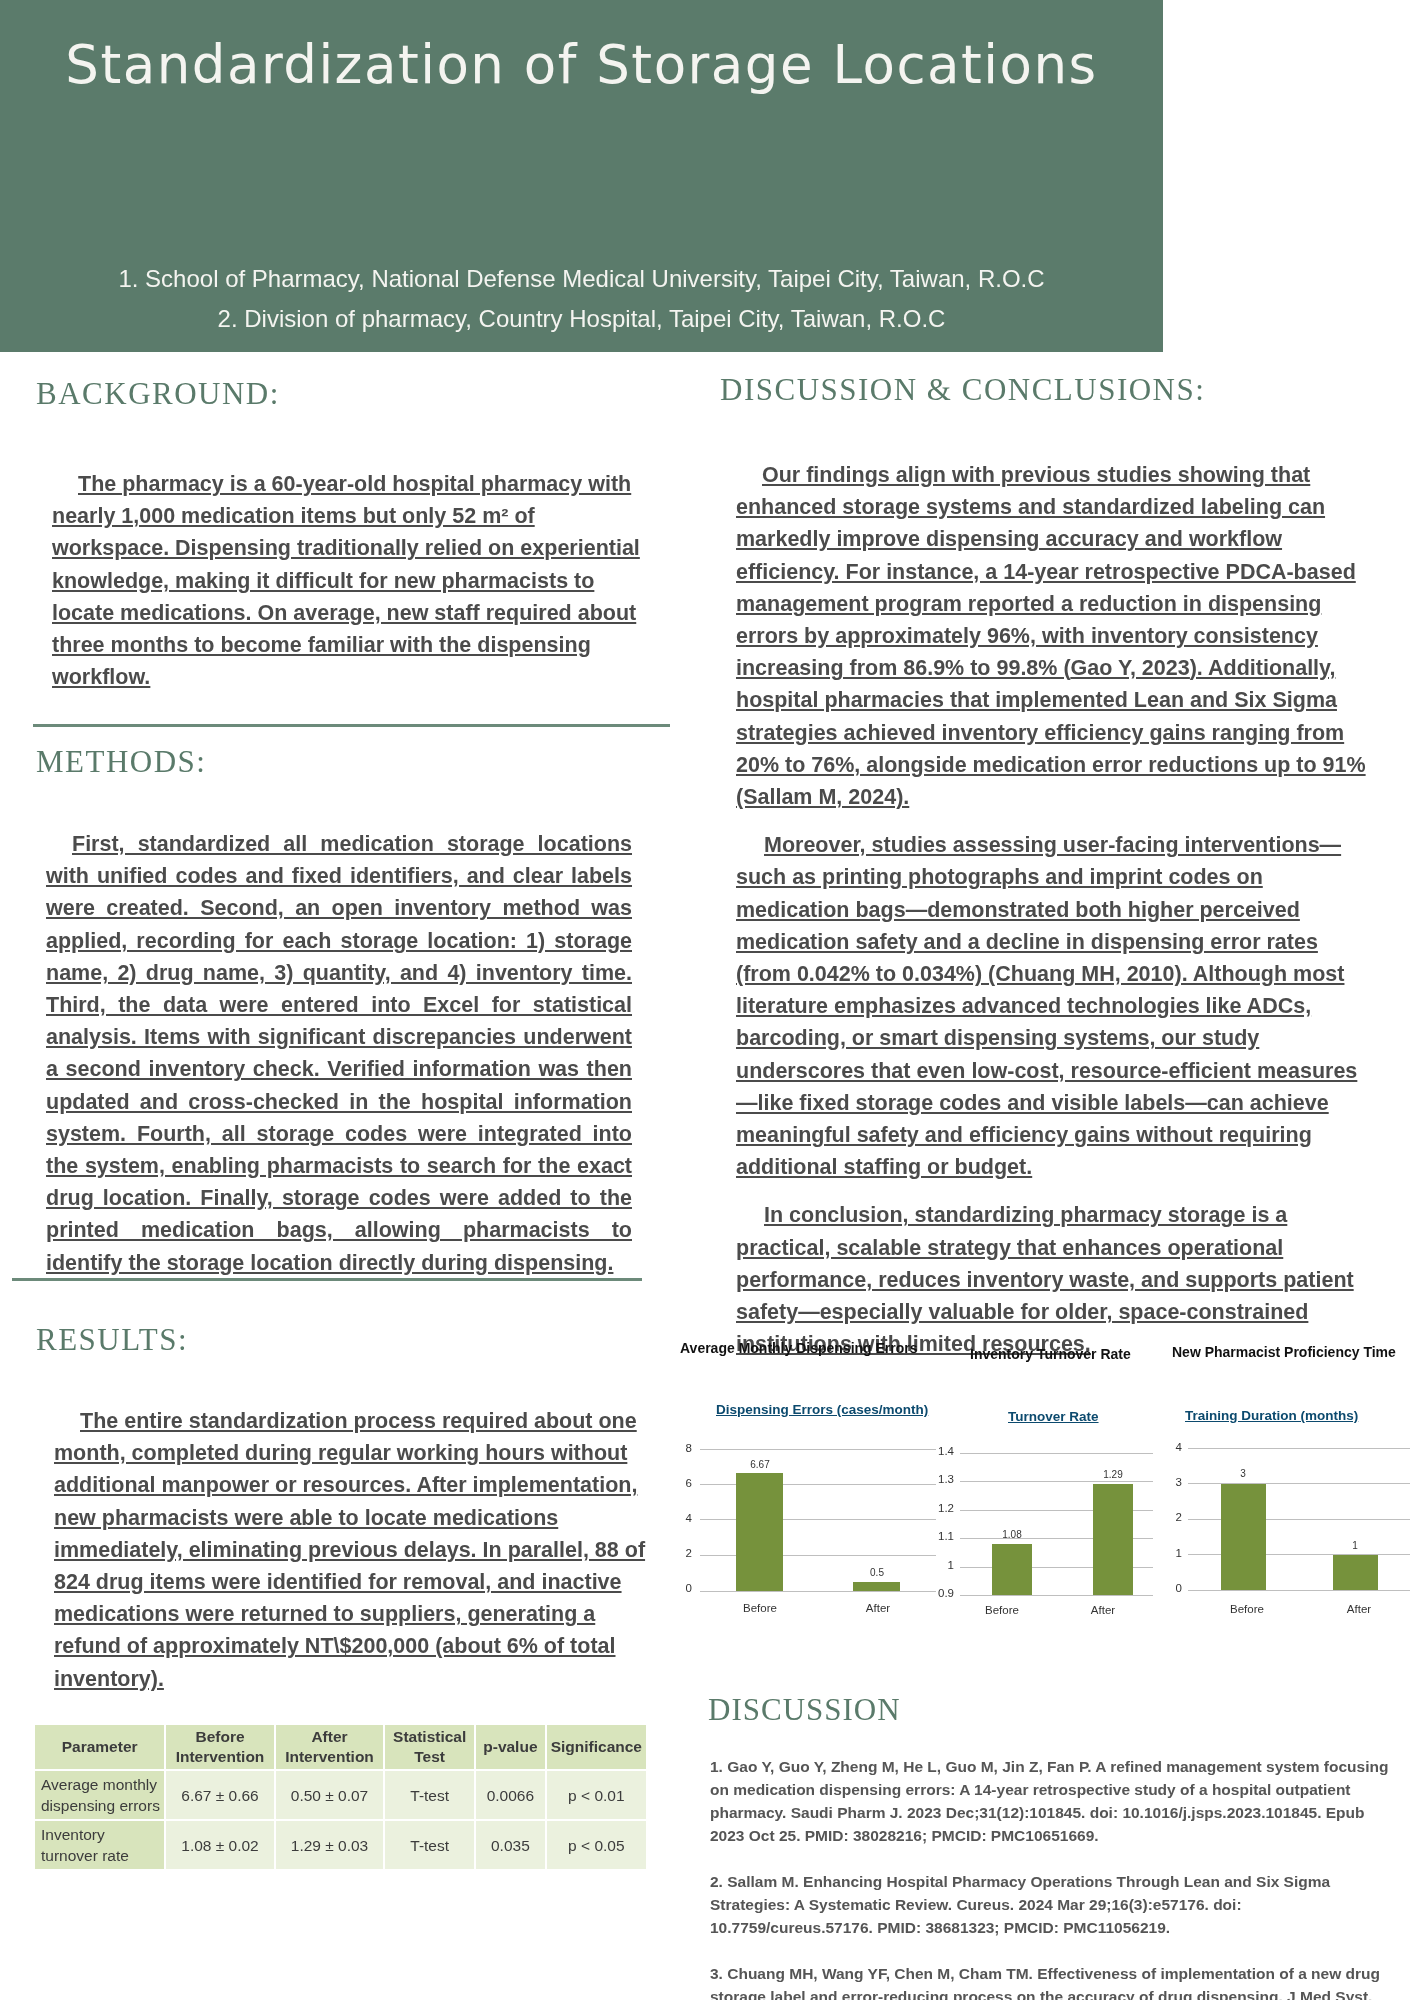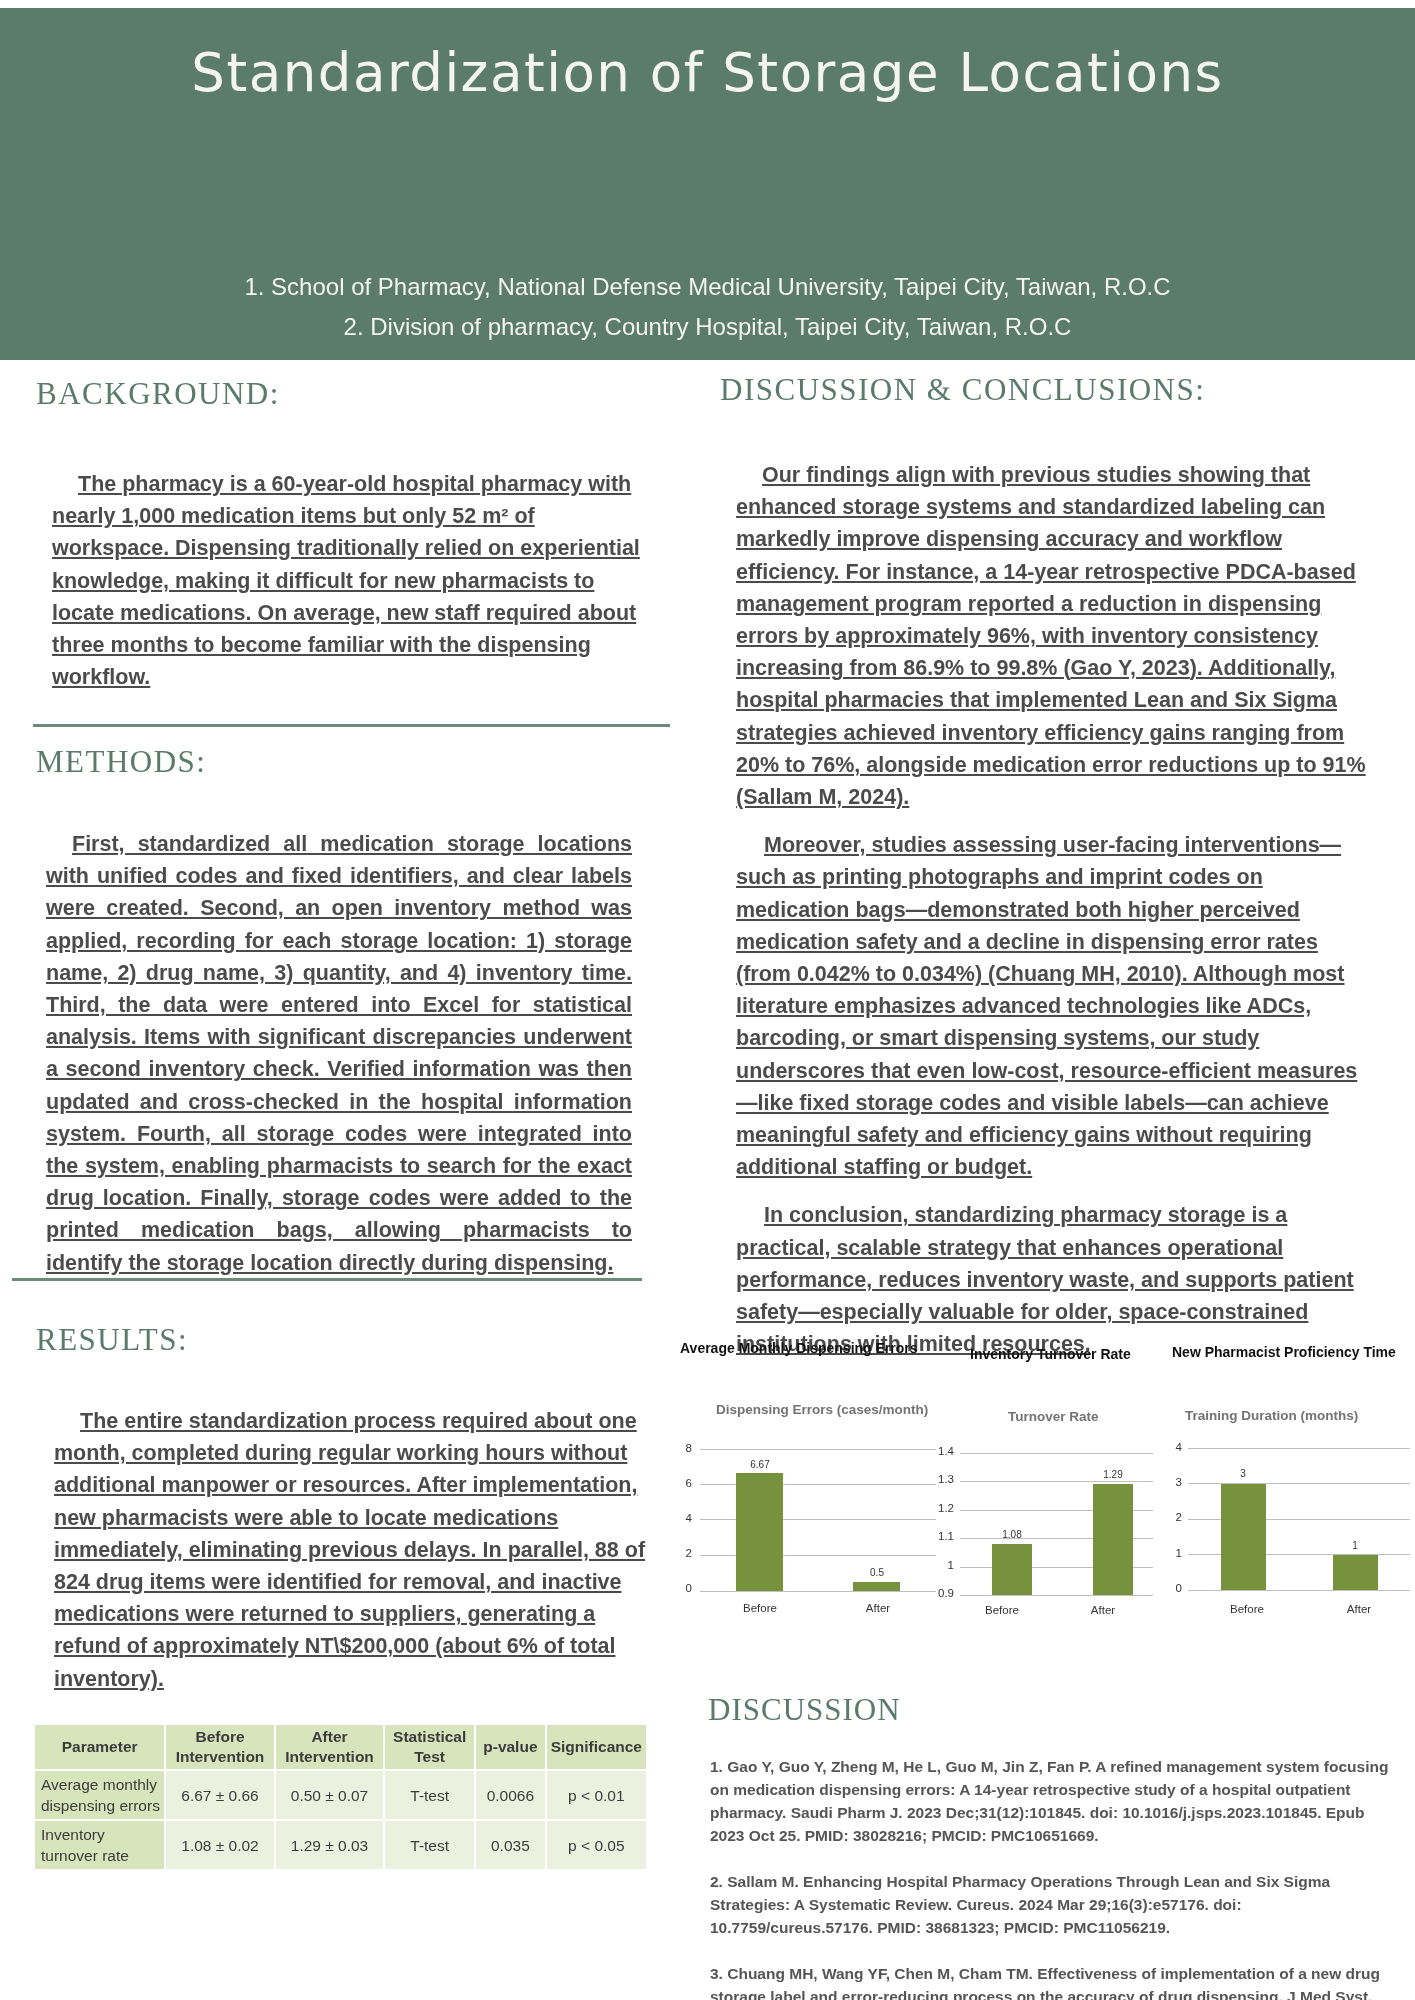--- a/index.html
+++ b/index.html
@@ -3,22 +3,22 @@
 <meta charset="utf-8">
 <style>
   html, body { margin:0; padding:0; }
   body {
     width:1415px; height:2000px; position:relative; overflow:hidden;
     background:#ffffff;
     font-family:"Liberation Sans", sans-serif;
     color:#4a4a4a;
   }
   .header {
-    position:absolute; left:0; top:0; width:1415px; height:352px;
-    background:#5b7b6b; color:#f4f4f0; text-align:center;margin-top:8px;
+    position:absolute; left:0; top:0; width:1163px; height:352px;
+    background:#5b7b6b; color:#f4f4f0; text-align:center;
   }
   .title {
     position:absolute; left:0; right:0; top:34px;
     font-family:"DejaVu Sans", sans-serif; font-weight:normal;
     font-size:53px; line-height:62px; letter-spacing:1.5px;
   }
   .authors {
     position:absolute; left:0; right:0; top:195px;
     font-size:29px; line-height:36px;
   }
@@ -54,21 +54,21 @@
   }
   .results-table th { background:#d8e4bc; font-weight:bold; height:40px; line-height:20px; }
   .results-table td { background:#ebf1de; line-height:21px; }
   .results-table td.param { background:#d8e4bc; text-align:left; padding-left:6px; }
   .results-table tr.r1 td, .results-table tr.r2 td { height:44px; }
   .results-table tr.r3 td { height:59px; }
 
   
   .chart { position:absolute; top:1340px; height:240px; font-family:"Liberation Sans", sans-serif; }
   .chart-title { position:absolute; top:0; font-size:14px; font-weight:bold; color:#111; white-space:nowrap; }
-  .chart-sub { position:absolute; top:62px; font-size:13.5px; font-weight:bold; color:#737373; white-space:nowrap; }
+  .chart-sub { position:absolute; top:62px; font-size:13.5px; font-weight:bold; color:#0c4a6e; white-space:nowrap;text-decoration:underline; }
   .plot { position:absolute; top:109px; height:142px; border-bottom:1px solid #bfbfbf; }
   .gridline { position:absolute; left:0; right:0; height:1px; background:#bfbfbf; }
   .ytick { position:absolute; font-size:11.5px; color:#333; text-align:right; width:26px; }
   .bar { position:absolute; bottom:0; background:#76923c; }
   .bar-label { position:absolute; font-size:10px; color:#333; text-align:center; width:60px; }
   .xlabel { position:absolute; font-size:11.5px; color:#333; text-align:center; width:80px; }
 
   .ref-list { position:absolute; left:710px; top:1755px; width:680px; margin:0; padding:0; list-style:none;
     font-size:15.5px; line-height:23px; font-weight:bold; color:#555; }
   .ref-list li { margin-bottom:23px; }

